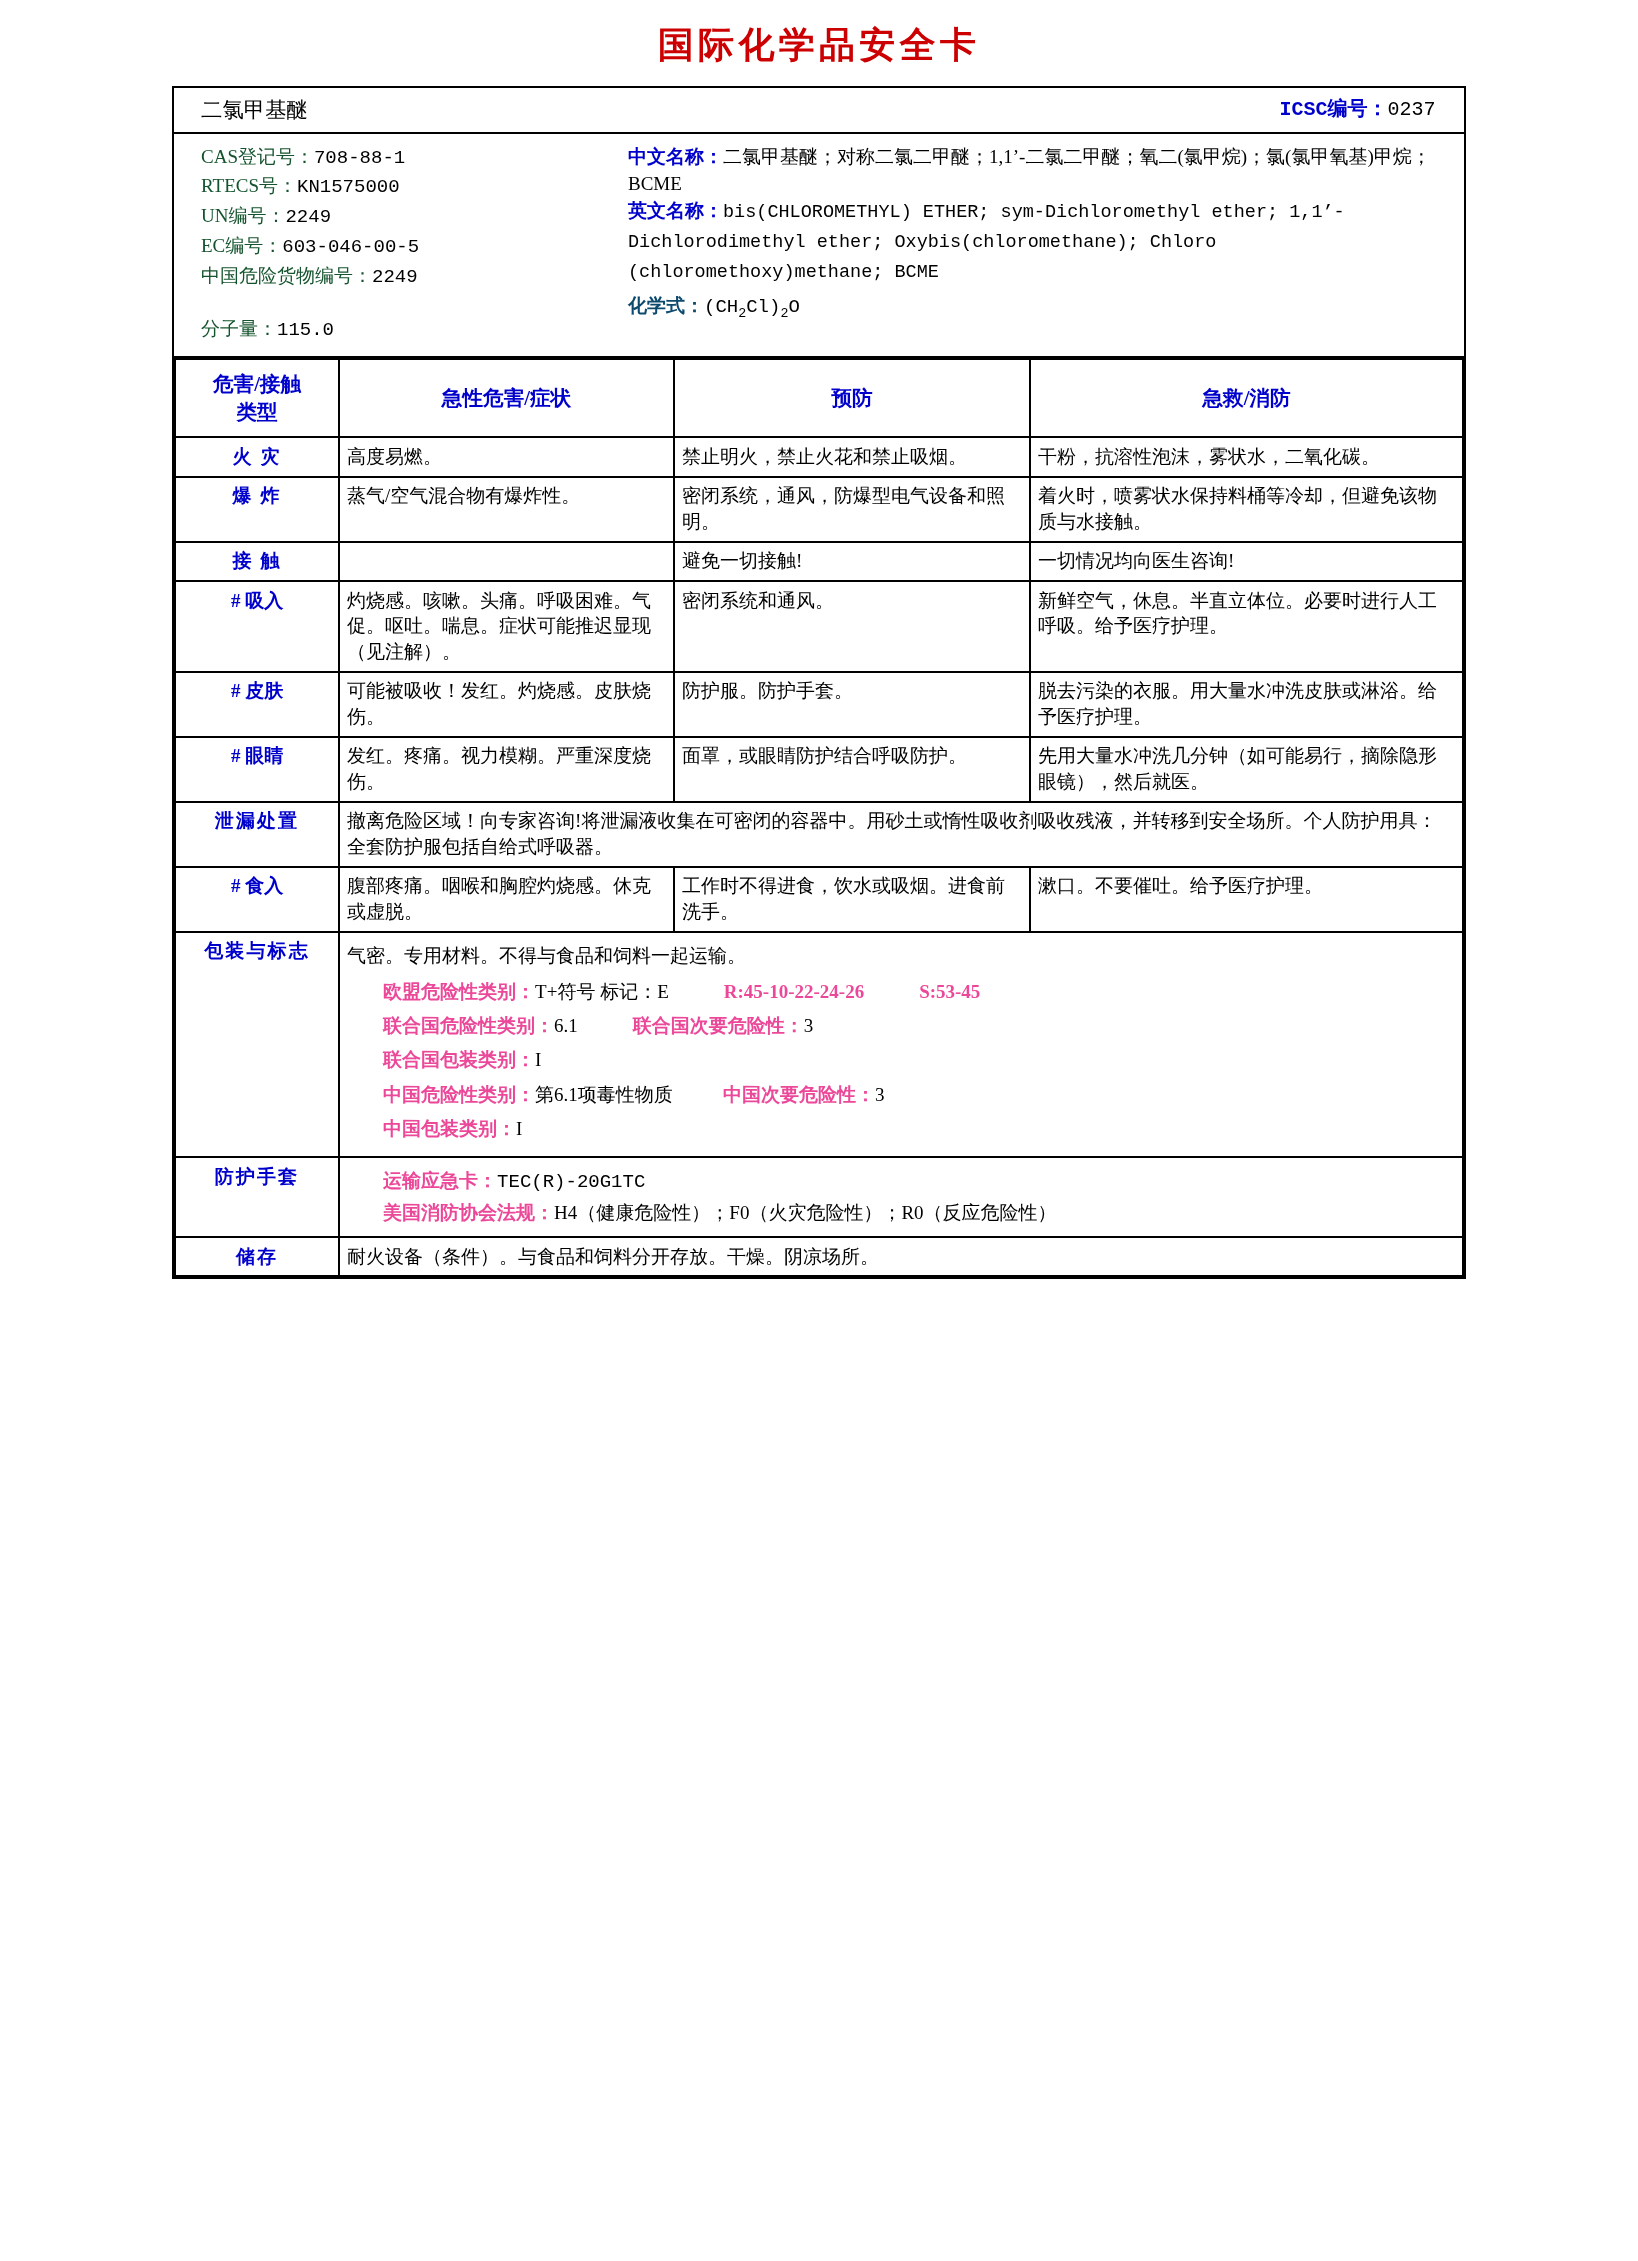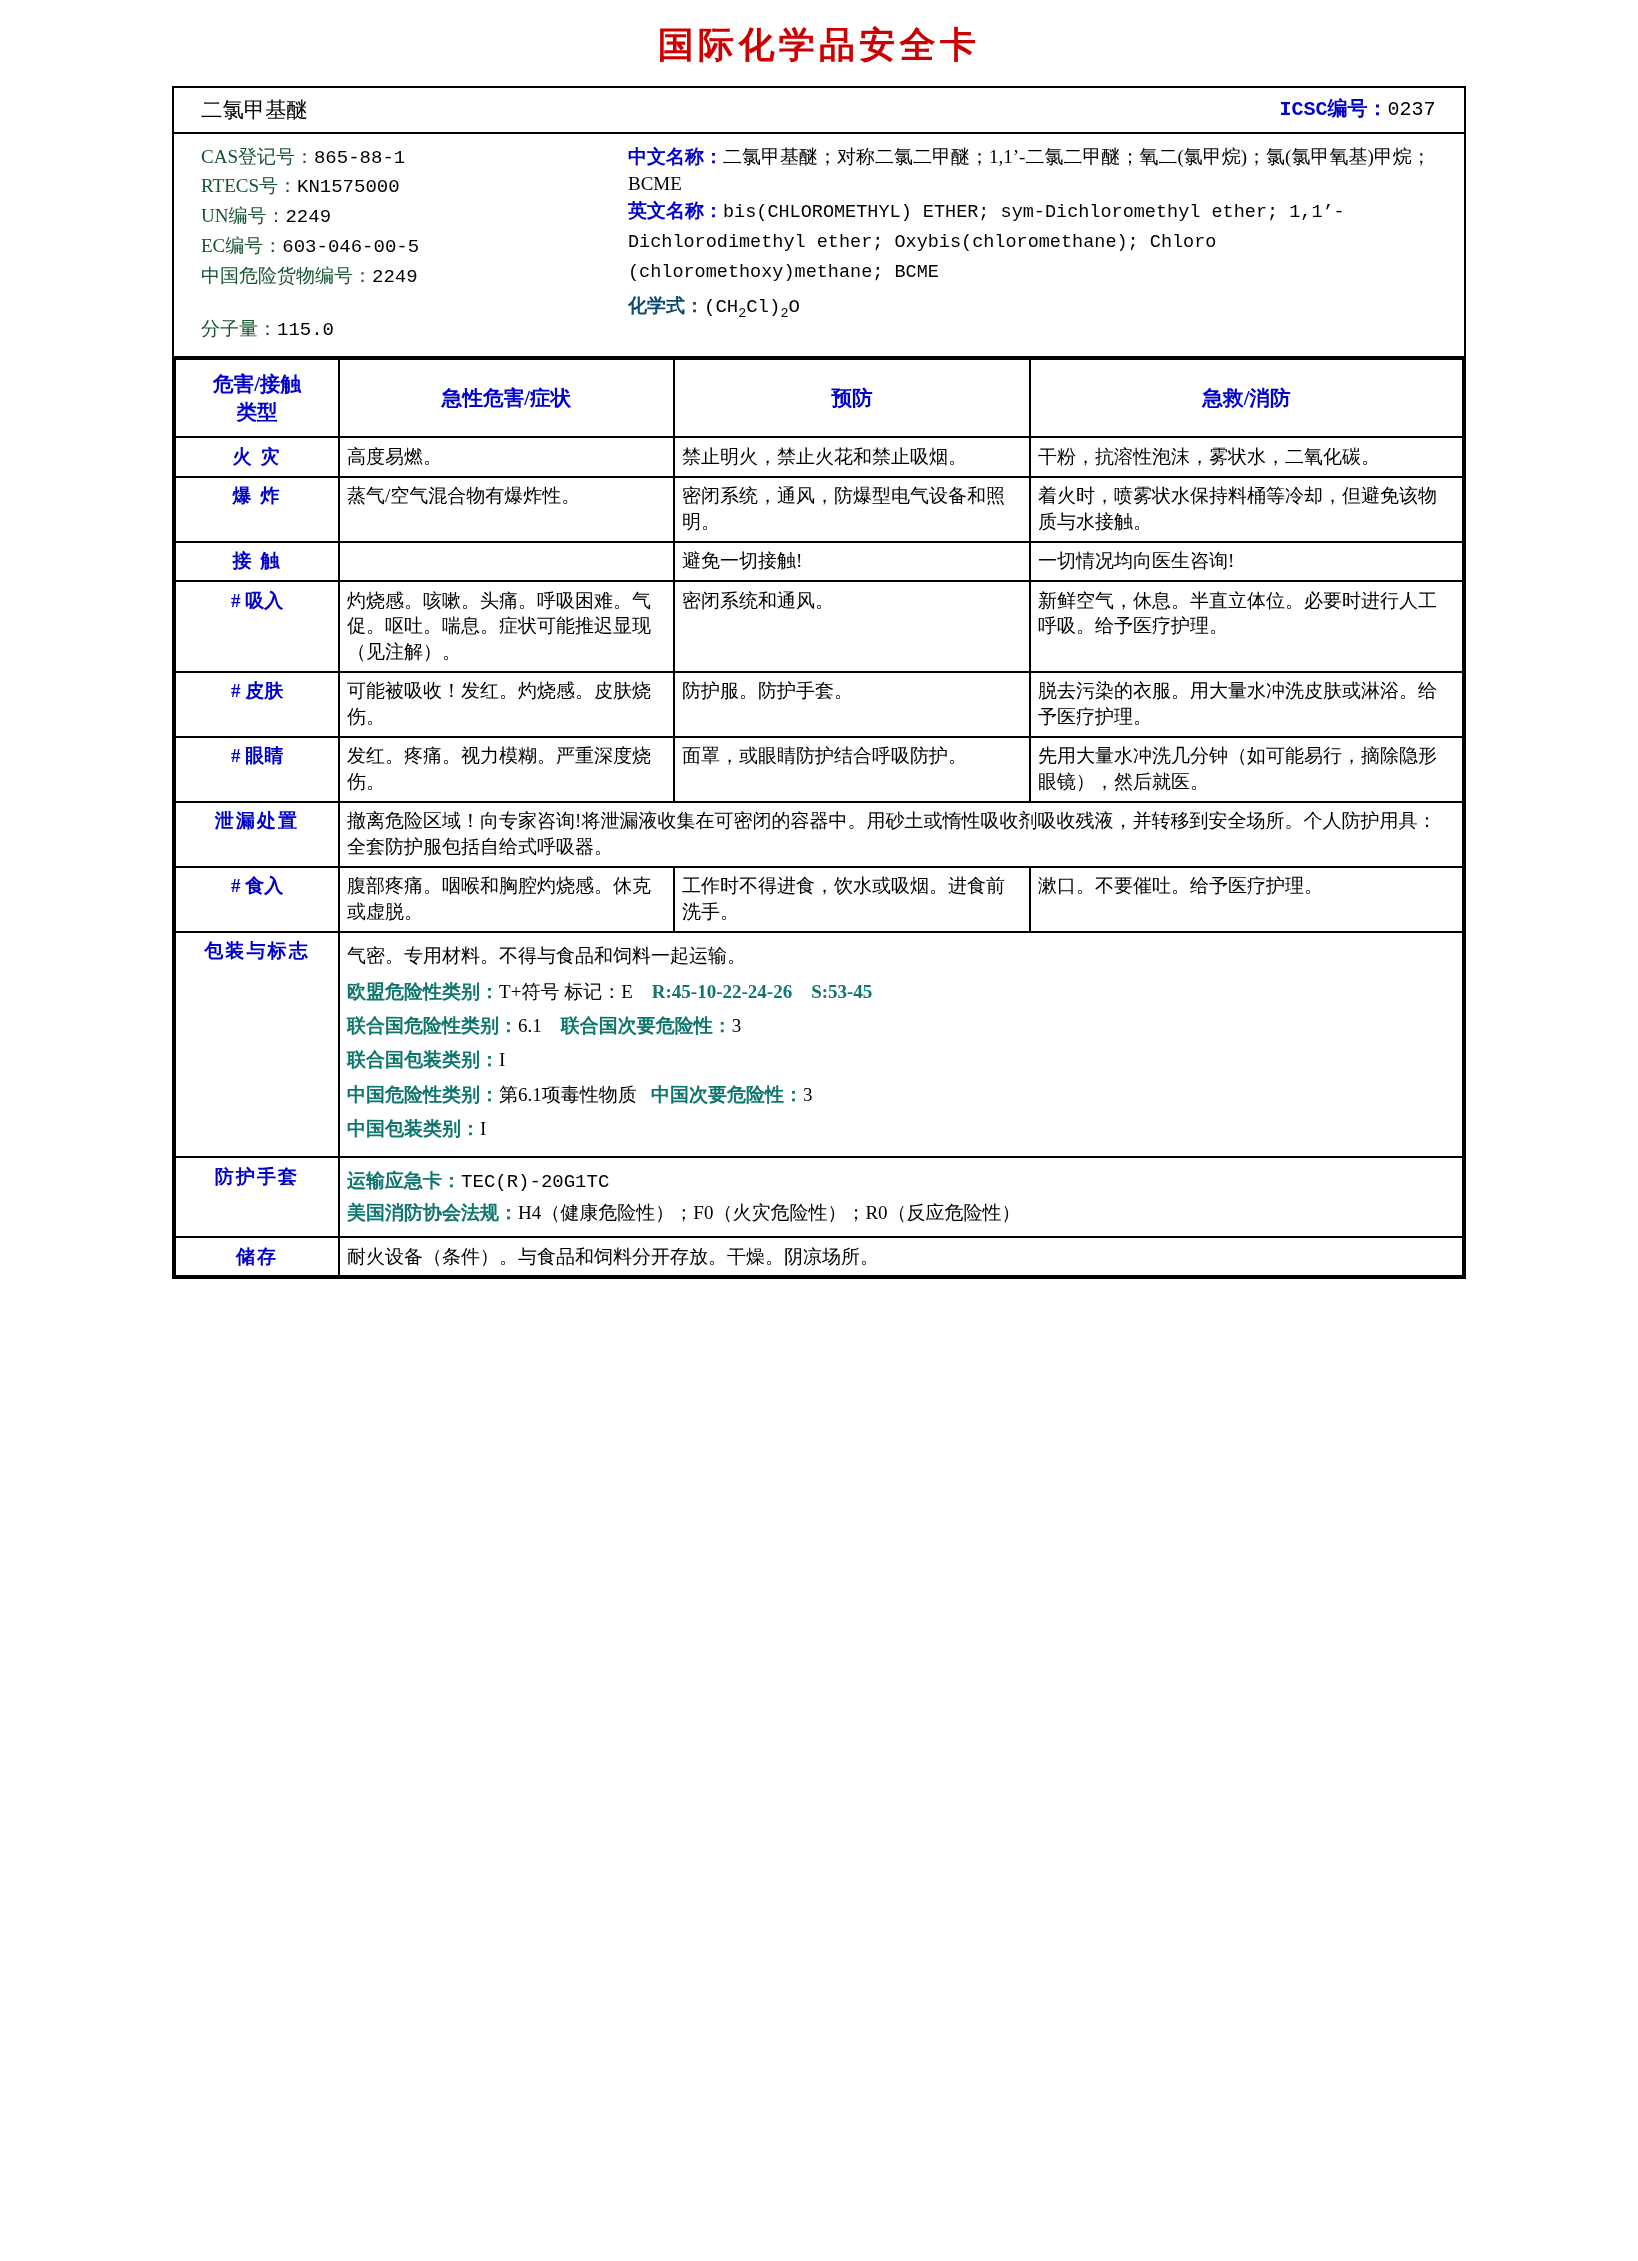--- a/index.html
+++ b/index.html
@@ -127,21 +127,21 @@
     vertical-align: middle;
     font-size: 20.6px;
     letter-spacing: 2.1px;
   }
   td.rowlabel.nolabel { letter-spacing: 0; }
   .col-label { width: 164px; }
   .col-a { width: 335px; }
   .col-b { width: 356px; }
   .col-c { width: auto; }
   .wide-cell { padding: 8.5px 10px; }
-  .blue-lbl { color: #0f766e; font-weight: bold; }
+  .blue-lbl { color: #ec4899; font-weight: bold; margin-left: 36px; }
   .pkg-line { margin: 8.5px 0; font-size: 19px; }
   .pkg-line:first-child { margin-top: 1.4px; }
   .mono { font-family: "Liberation Mono", monospace; }
   .plain-line { margin: 4.3px 0 10px 0; font-size: 19px; }
   .emerg-line { margin: 4.3px 0; font-size: 19px; }
   .nowrap { white-space: nowrap; }
 </style>
 </head>
 <body>
 
@@ -154,21 +154,21 @@
     <div class="hdr">
       <div class="hdr-name">二氯甲基醚</div>
       <div class="hdr-icsc">
         <span class="lbl">ICSC编号：</span><span class="val">0237</span>
       </div>
     </div>
 
     <div class="ident">
       <div class="ident-left">
         <div class="kv">
-          <span class="lbl">CAS登记号：</span><span class="val">865-88-1</span>
+          <span class="lbl">CAS登记号：</span><span class="val">708-88-1</span>
         </div>
         <div class="kv">
           <span class="lbl">RTECS号：</span><span class="val">KN1575000</span>
         </div>
         <div class="kv">
           <span class="lbl">UN编号：</span><span class="val">2249</span>
         </div>
         <div class="kv">
           <span class="lbl">EC编号：</span><span class="val">603-046-00-5</span>
         </div>

